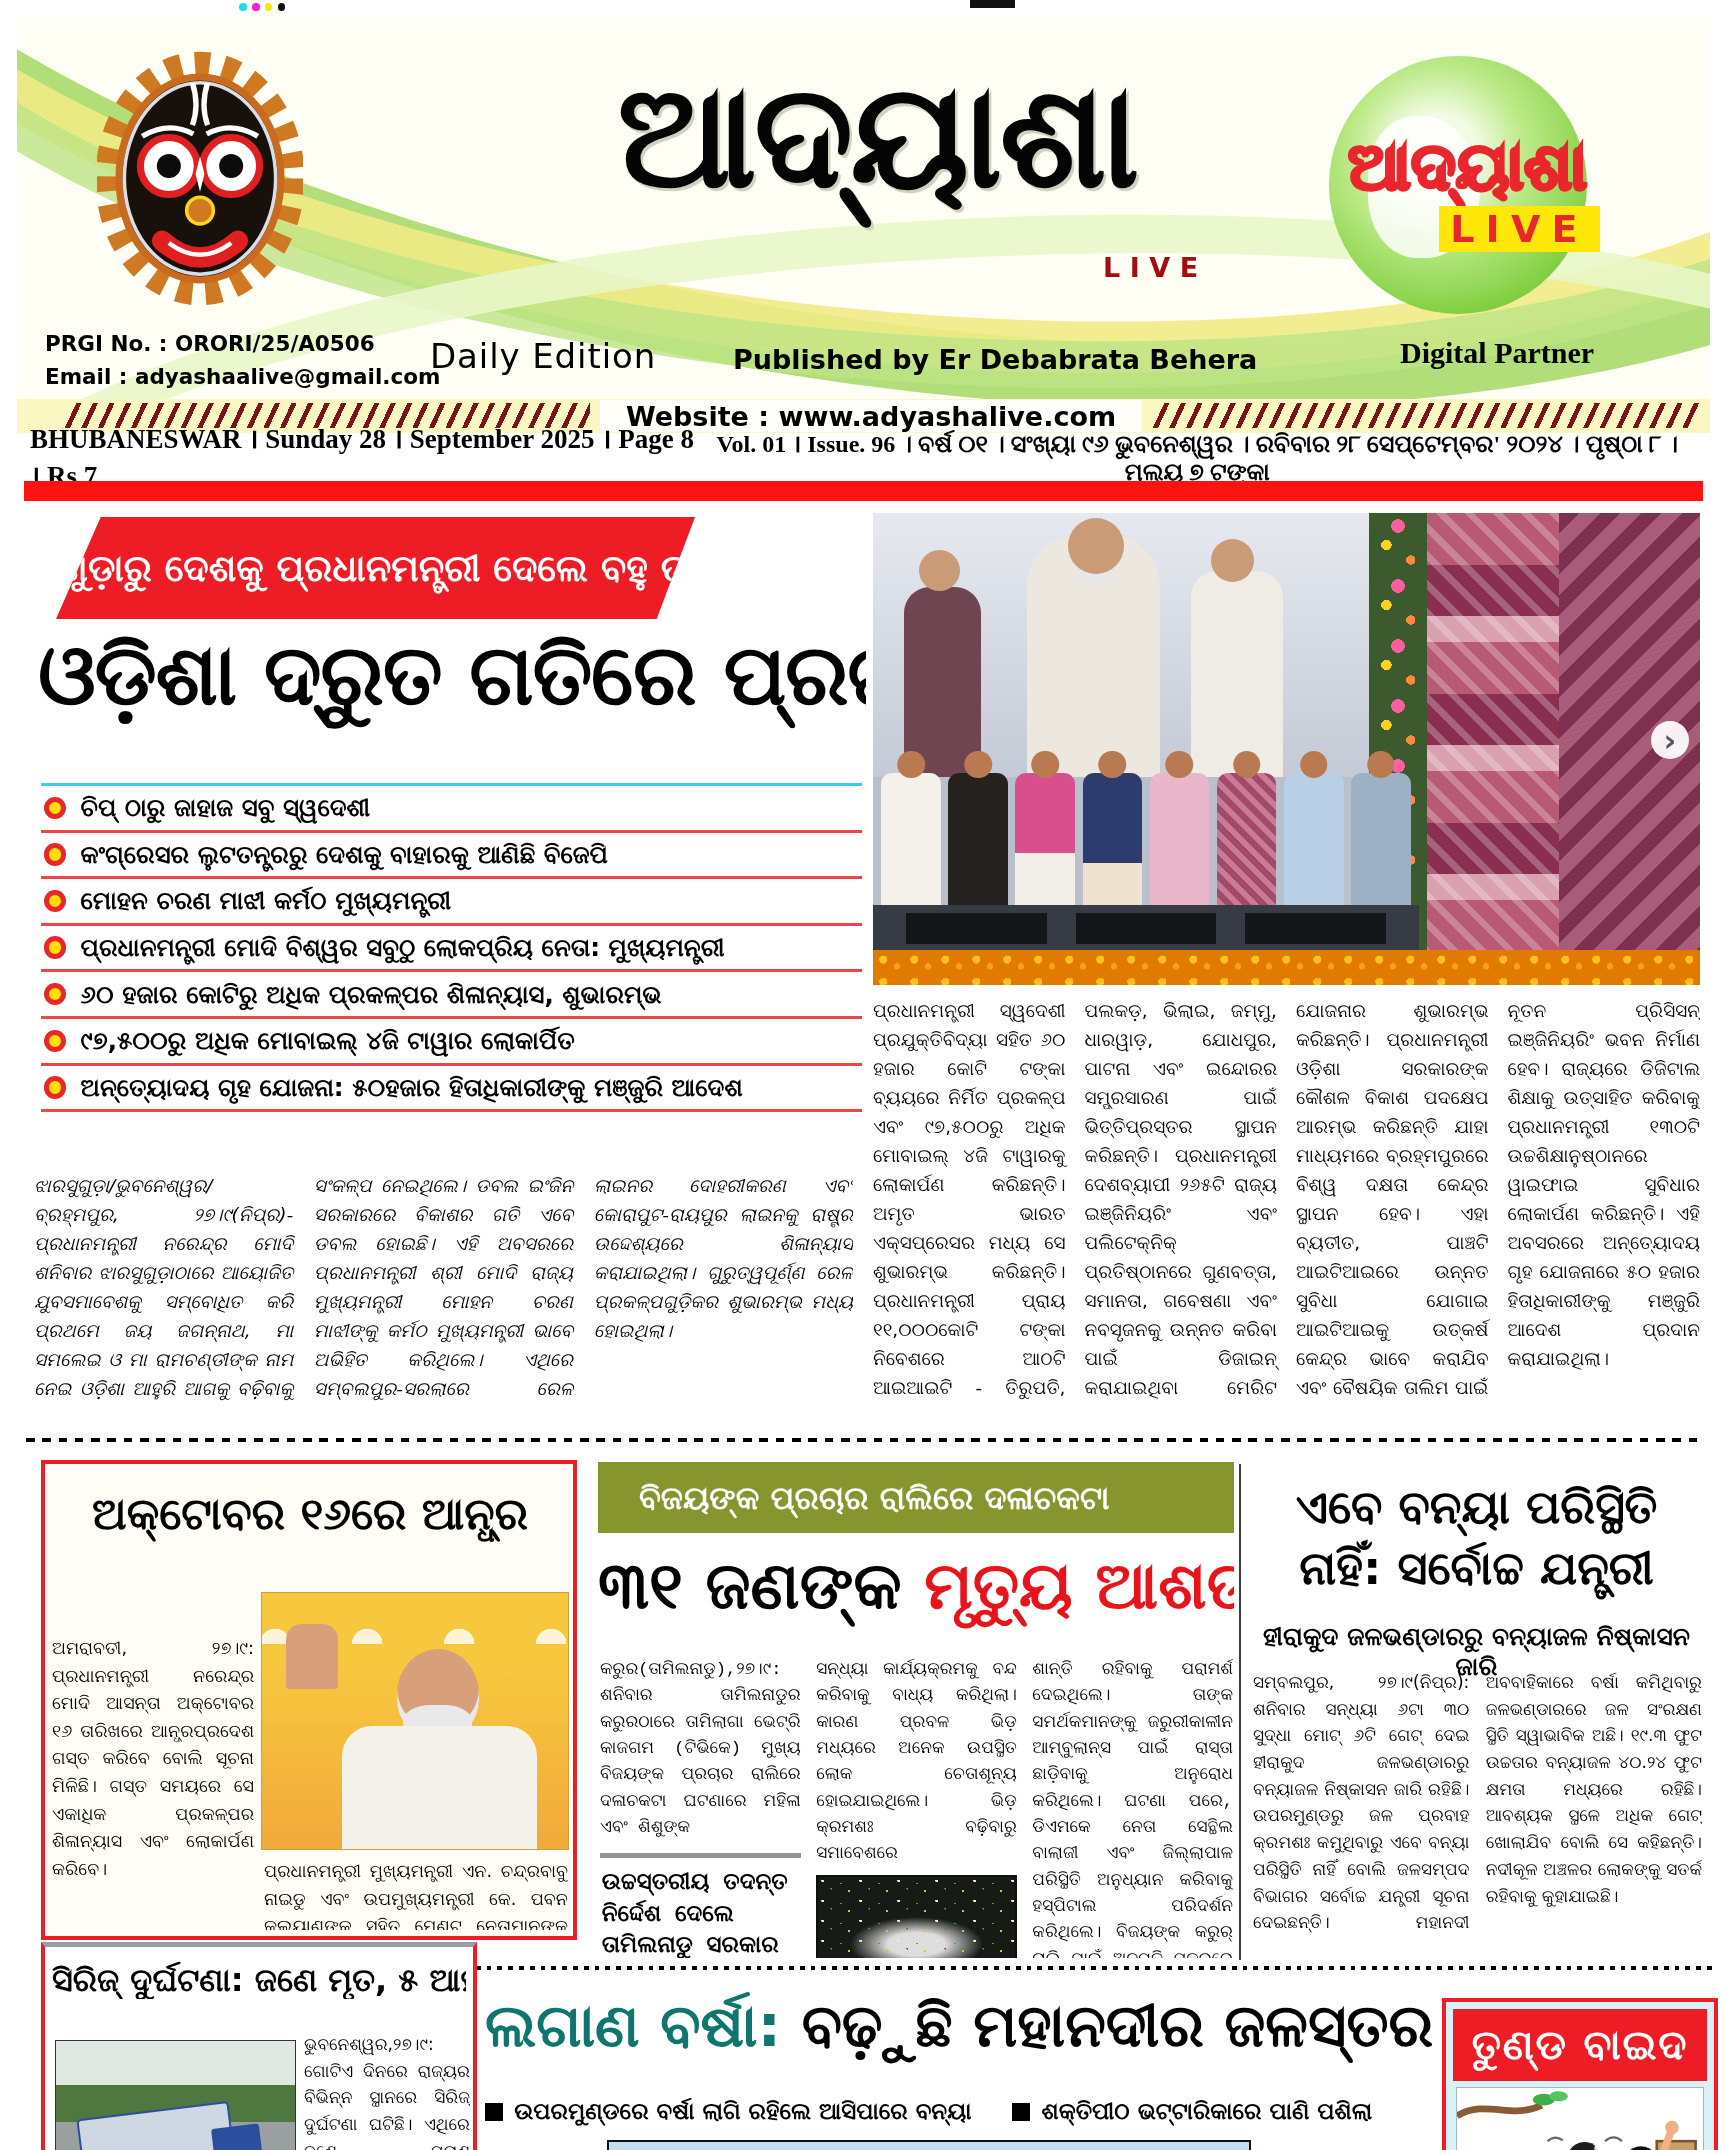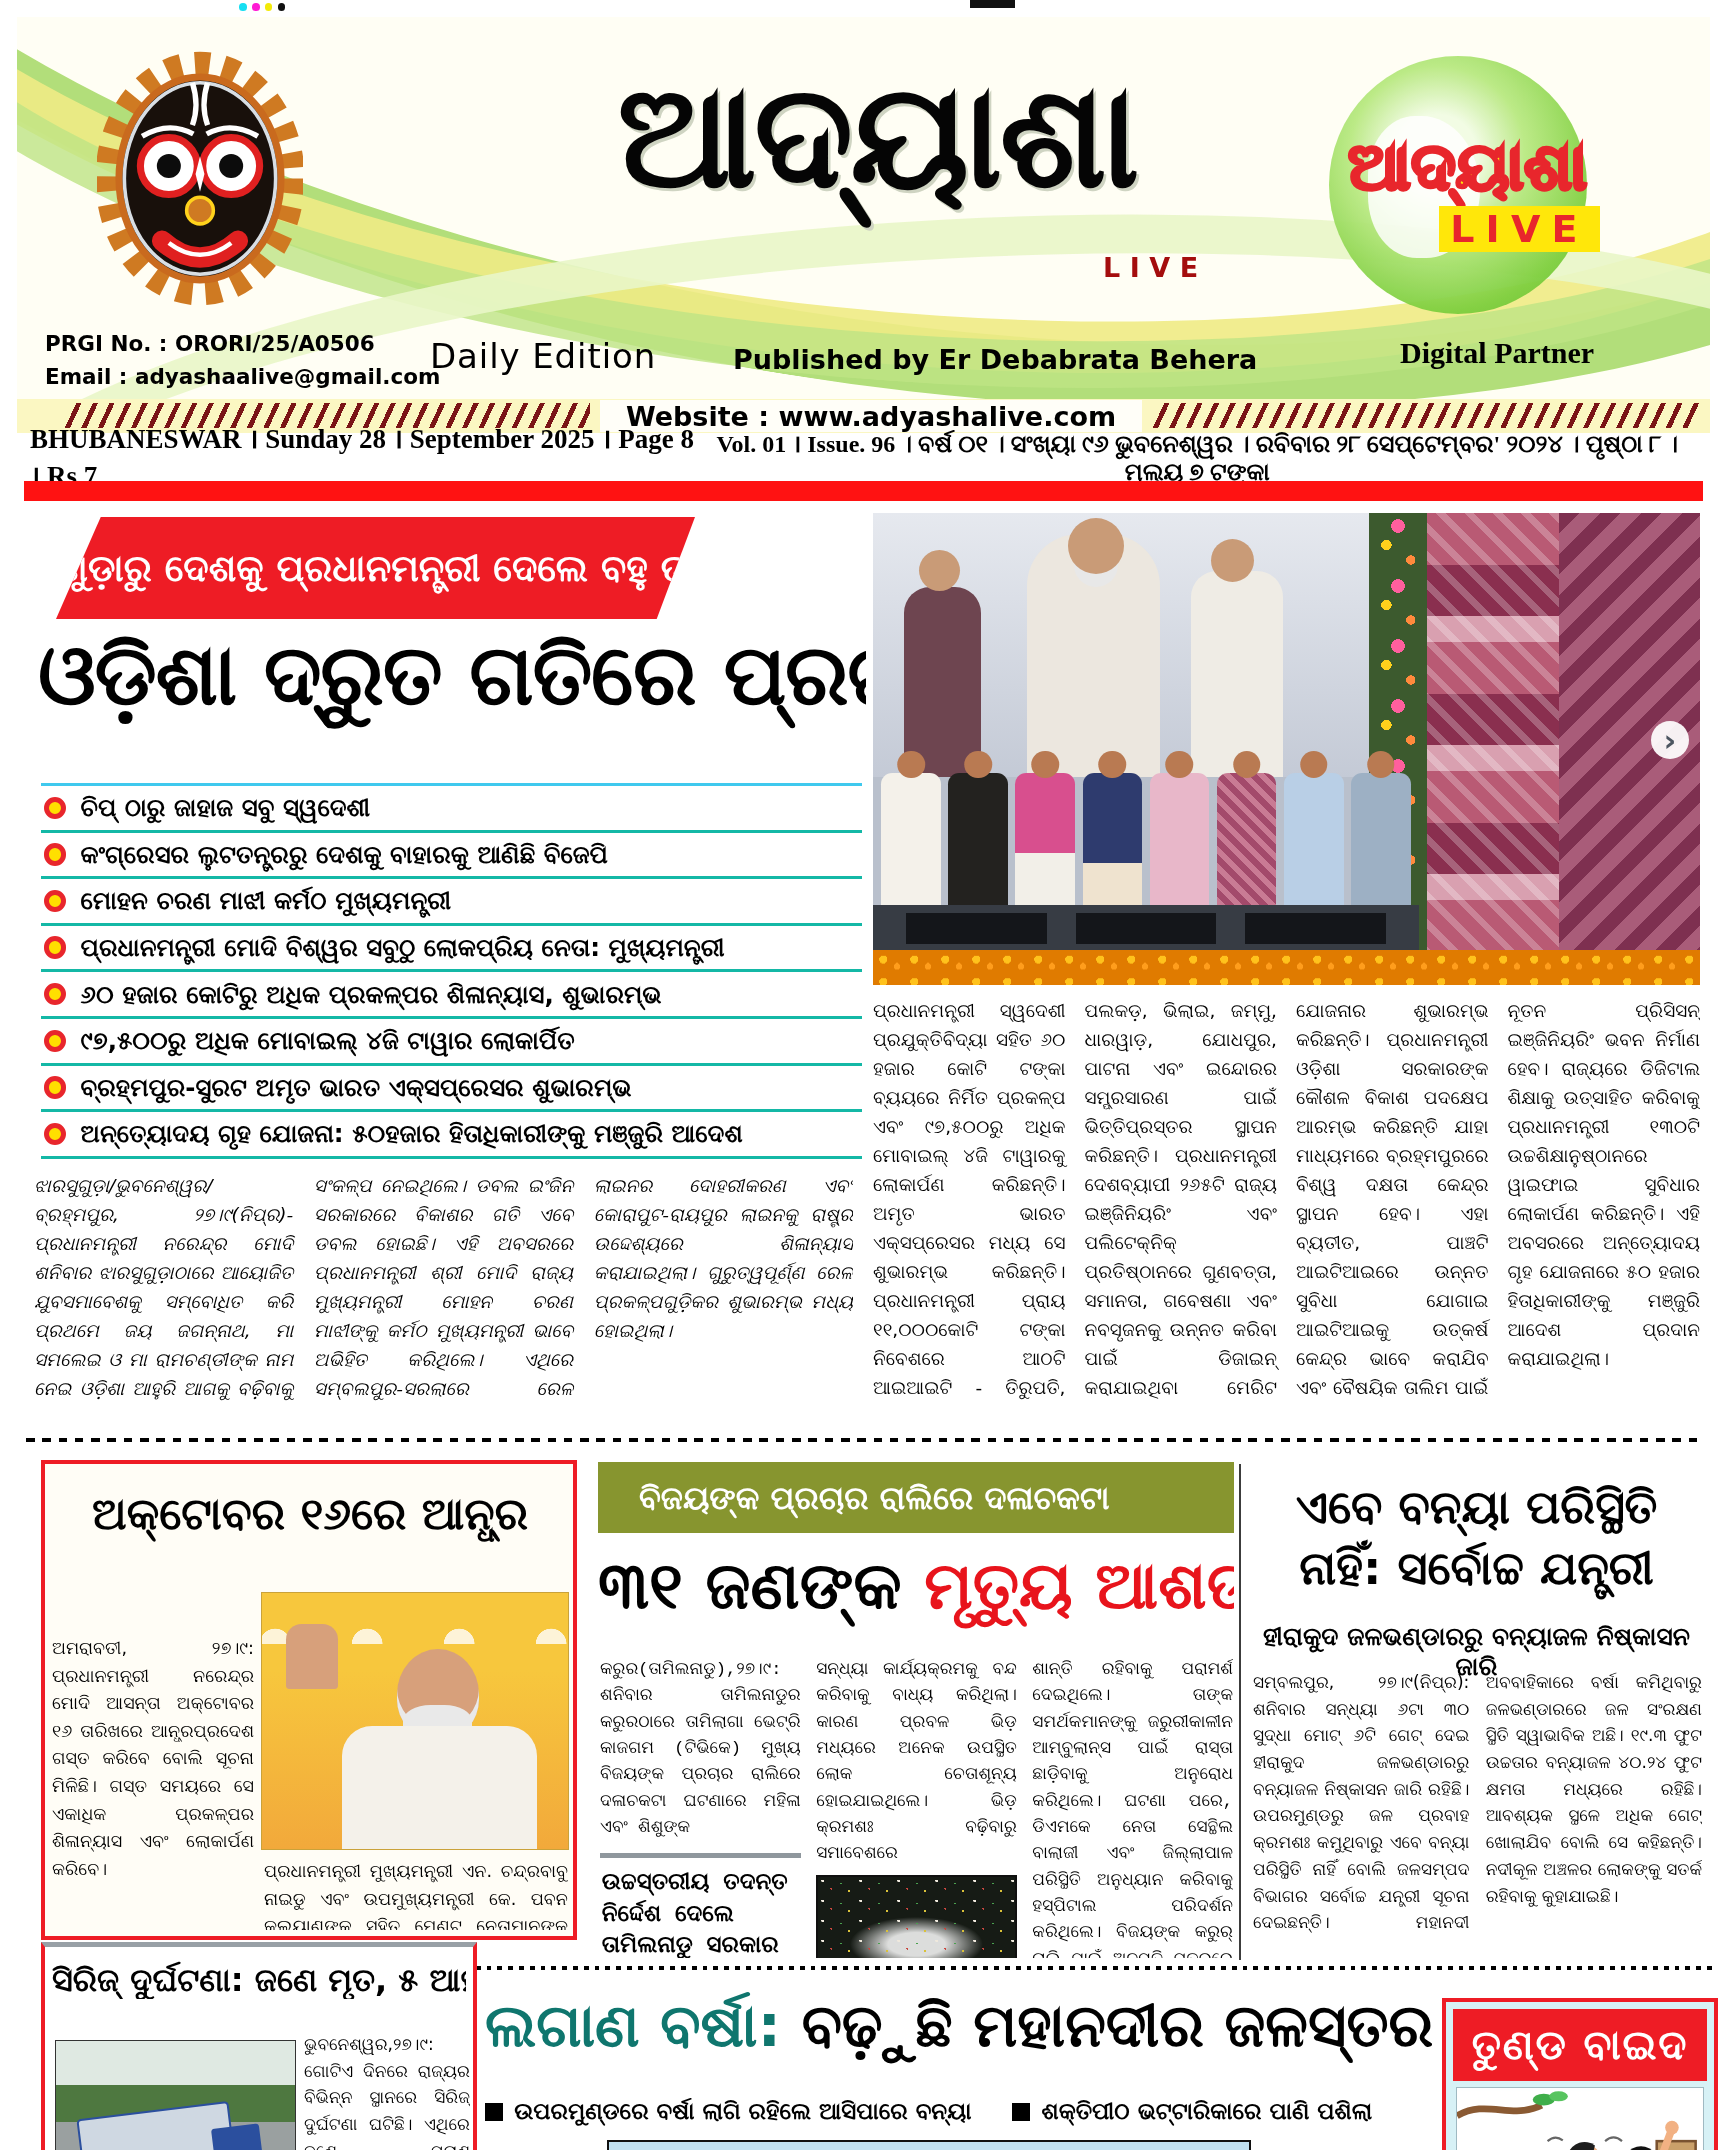--- a/index.html
+++ b/index.html
@@ -57,21 +57,21 @@
 
   
   #lead-kicker { left:56px; top:517px; width:639px; height:102px; background:#ee1c25;
     clip-path:polygon(7% 0,100% 0,94% 100%,0 100%);
     display:flex; align-items:center; justify-content:center;
     color:#fff; font-size:37px; font-weight:800; padding:0 26px; white-space:nowrap; }
   #lead-headline { left:38px; top:629px; width:828px; height:146px; font-size:84px; font-weight:900;
     line-height:1.1; white-space:nowrap; overflow:hidden; letter-spacing:-1.3px; }
 
   #lead-bullets { left:41px; top:783px; width:821px; list-style:none; border-top:3px solid #3fc9ee; }
-  #lead-bullets li { display:flex; align-items:center; gap:14.6px; border-bottom:3px solid #14b8a6;
+  #lead-bullets li { display:flex; align-items:center; gap:14.6px; border-bottom:3px solid #ef4444;
     padding:7.3px 2.6px; font-size:24.5px; font-weight:600; white-space:nowrap; overflow:hidden; }
   .bdot { flex:none; width:22.4px; height:22.4px; border-radius:50%; background:#ffe000; border:5.6px solid #e8262c; }
 
   .bodytext { font-size:18.5px; line-height:1.57; overflow:hidden; }
   #lead-body-left { left:34px; top:1171px; width:819px; height:263px; column-count:3; column-gap:20.6px;font-style:italic; }
   #lead-body-right { left:873px; top:996px; width:827px; height:440px; column-count:4; column-gap:19px; }
 
   .dotted { background:repeating-linear-gradient(90deg,#000 0 8.6px, transparent 8.6px 16.3px); height:3.9px; }
   #dotted1 { left:26px; top:1438px; width:1678px; }
   #dotted2 { left:465px; top:1966px; width:1247px;
@@ -300,24 +300,20 @@
   <li>
       <span class="bdot"></span>
       <span>୬୦ ହଜାର କୋଟିରୁ ଅଧିକ ପ୍ରକଳ୍ପର ଶିଳାନ୍ୟାସ, ଶୁଭାରମ୍ଭ</span>
     </li>
   <li>
       <span class="bdot"></span>
       <span>୯୭,୫୦୦ରୁ ଅଧିକ ମୋବାଇଲ୍ ୪ଜି ଟାୱାର ଲୋକାର୍ପିତ</span>
     </li>
   <li>
       <span class="bdot"></span>
-      <span>ବ୍ରହ୍ମପୁର-ସୁରଟ ଅମୃତ ଭାରତ ଏକ୍ସପ୍ରେସର ଶୁଭାରମ୍ଭ</span>
-    </li>
-  <li>
-      <span class="bdot"></span>
       <span>ଅନ୍ତ୍ୟୋଦୟ ଗୃହ ଯୋଜନା: ୫୦ହଜାର ହିତାଧିକାରୀଙ୍କୁ ମଞ୍ଜୁରି ଆଦେଶ</span>
     </li>
 </ul>
 
 <div id="lead-body-left" class="abs bodytext just">ଝାରସୁଗୁଡ଼ା/ଭୁବନେଶ୍ୱର/ବ୍ରହ୍ମପୁର, ୨୭।୯(ନିପ୍ର)- ପ୍ରଧାନମନ୍ତ୍ରୀ ନରେନ୍ଦ୍ର ମୋଦି ଶନିବାର ଝାରସୁଗୁଡ଼ାଠାରେ ଆୟୋଜିତ ଯୁବସମାବେଶକୁ ସମ୍ବୋଧିତ କରି ପ୍ରଥମେ ଜୟ ଜଗନ୍ନାଥ, ମା ସମଲେଇ ଓ ମା ରାମଚଣ୍ଡୀଙ୍କ ନାମ ନେଇ ଓଡ଼ିଶା ଆହୁରି ଆଗକୁ ବଢ଼ିବାକୁ ସଂକଳ୍ପ ନେଇଥିଲେ। ଡବଲ ଇଂଜିନ ସରକାରରେ ବିକାଶର ଗତି ଏବେ ଡବଲ ହୋଇଛି। ଏହି ଅବସରରେ ପ୍ରଧାନମନ୍ତ୍ରୀ ଶ୍ରୀ ମୋଦି ରାଜ୍ୟ ମୁଖ୍ୟମନ୍ତ୍ରୀ ମୋହନ ଚରଣ ମାଝୀଙ୍କୁ କର୍ମଠ ମୁଖ୍ୟମନ୍ତ୍ରୀ ଭାବେ ଅଭିହିତ କରିଥିଲେ। ଏଥିରେ ସମ୍ବଲପୁର-ସରଲାରେ ରେଳ ଲାଇନର ଦୋହରୀକରଣ ଏବଂ କୋରାପୁଟ-ରାୟପୁର ଲାଇନକୁ ରାଷ୍ଟ୍ର ଉଦ୍ଦେଶ୍ୟରେ ଶିଳାନ୍ୟାସ କରାଯାଇଥିଲା। ଗୁରୁତ୍ୱପୂର୍ଣ୍ଣ ରେଳ ପ୍ରକଳ୍ପଗୁଡ଼ିକର ଶୁଭାରମ୍ଭ ମଧ୍ୟ ହୋଇଥିଲା।</div>
 <div id="lead-body-right" class="abs bodytext just">ପ୍ରଧାନମନ୍ତ୍ରୀ ସ୍ୱଦେଶୀ ପ୍ରଯୁକ୍ତିବିଦ୍ୟା ସହିତ ୬୦ ହଜାର କୋଟି ଟଙ୍କା ବ୍ୟୟରେ ନିର୍ମିତ ପ୍ରକଳ୍ପ ଏବଂ ୯୭,୫୦୦ରୁ ଅଧିକ ମୋବାଇଲ୍ ୪ଜି ଟାୱାରକୁ ଲୋକାର୍ପଣ କରିଛନ୍ତି। ଅମୃତ ଭାରତ ଏକ୍ସପ୍ରେସର ମଧ୍ୟ ସେ ଶୁଭାରମ୍ଭ କରିଛନ୍ତି। ପ୍ରଧାନମନ୍ତ୍ରୀ ପ୍ରାୟ ୧୧,୦୦୦କୋଟି ଟଙ୍କା ନିବେଶରେ ଆଠଟି ଆଇଆଇଟି - ତିରୁପତି, ପଲକଡ଼, ଭିଲାଇ, ଜମ୍ମୁ, ଧାରୱାଡ଼, ଯୋଧପୁର, ପାଟନା ଏବଂ ଇନ୍ଦୋରର ସମ୍ପ୍ରସାରଣ ପାଇଁ ଭିତ୍ତିପ୍ରସ୍ତର ସ୍ଥାପନ କରିଛନ୍ତି। ପ୍ରଧାନମନ୍ତ୍ରୀ ଦେଶବ୍ୟାପୀ ୨୬୫ଟି ରାଜ୍ୟ ଇଞ୍ଜିନିୟରିଂ ଏବଂ ପଲିଟେକ୍ନିକ୍ ପ୍ରତିଷ୍ଠାନରେ ଗୁଣବତ୍ତା, ସମାନତା, ଗବେଷଣା ଏବଂ ନବସୃଜନକୁ ଉନ୍ନତ କରିବା ପାଇଁ ଡିଜାଇନ୍ କରାଯାଇଥିବା ମେରିଟ ଯୋଜନାର ଶୁଭାରମ୍ଭ କରିଛନ୍ତି। ପ୍ରଧାନମନ୍ତ୍ରୀ ଓଡ଼ିଶା ସରକାରଙ୍କ କୌଶଳ ବିକାଶ ପଦକ୍ଷେପ ଆରମ୍ଭ କରିଛନ୍ତି ଯାହା ମାଧ୍ୟମରେ ବ୍ରହ୍ମପୁରରେ ବିଶ୍ୱ ଦକ୍ଷତା କେନ୍ଦ୍ର ସ୍ଥାପନ ହେବ। ଏହା ବ୍ୟତୀତ, ପାଞ୍ଚଟି ଆଇଟିଆଇରେ ଉନ୍ନତ ସୁବିଧା ଯୋଗାଇ ଆଇଟିଆଇକୁ ଉତ୍କର୍ଷ କେନ୍ଦ୍ର ଭାବେ କରାଯିବ ଏବଂ ବୈଷୟିକ ତାଲିମ ପାଇଁ ନୂତନ ପ୍ରିସିସନ୍ ଇଞ୍ଜିନିୟରିଂ ଭବନ ନିର୍ମାଣ ହେବ। ରାଜ୍ୟରେ ଡିଜିଟାଲ ଶିକ୍ଷାକୁ ଉତ୍ସାହିତ କରିବାକୁ ପ୍ରଧାନମନ୍ତ୍ରୀ ୧୩୦ଟି ଉଚ୍ଚଶିକ୍ଷାନୁଷ୍ଠାନରେ ୱାଇଫାଇ ସୁବିଧାର ଲୋକାର୍ପଣ କରିଛନ୍ତି। ଏହି ଅବସରରେ ଅନ୍ତ୍ୟୋଦୟ ଗୃହ ଯୋଜନାରେ ୫୦ ହଜାର ହିତାଧିକାରୀଙ୍କୁ ମଞ୍ଜୁରି ଆଦେଶ ପ୍ରଦାନ କରାଯାଇଥିଲା।</div>
 
 <div id="dotted1" class="abs dotted"></div>
 
 <div id="box-andhra" class="abs"></div>

